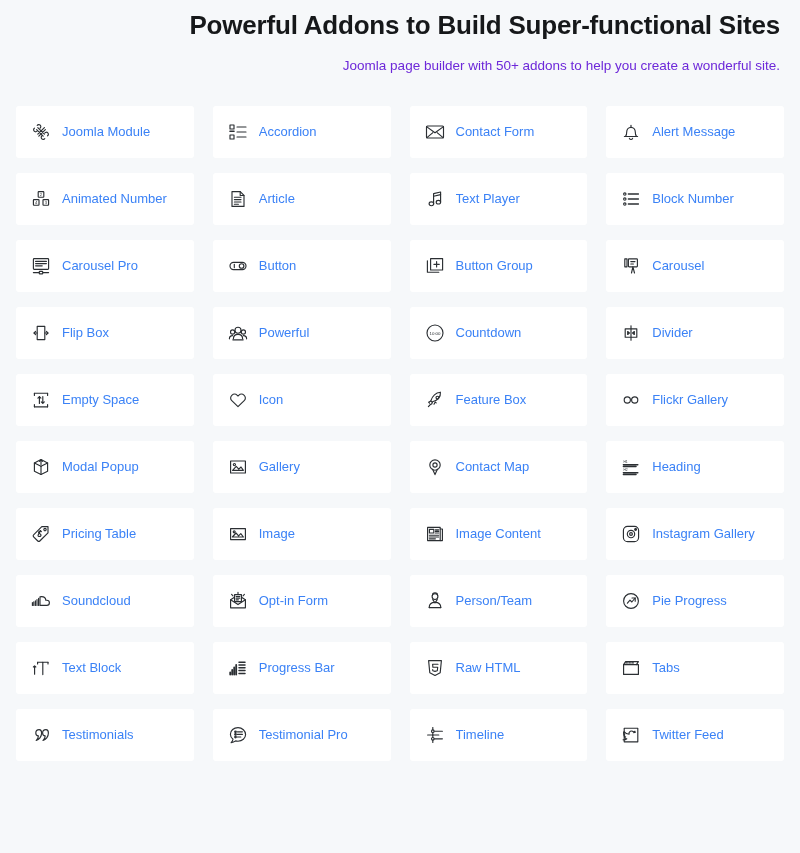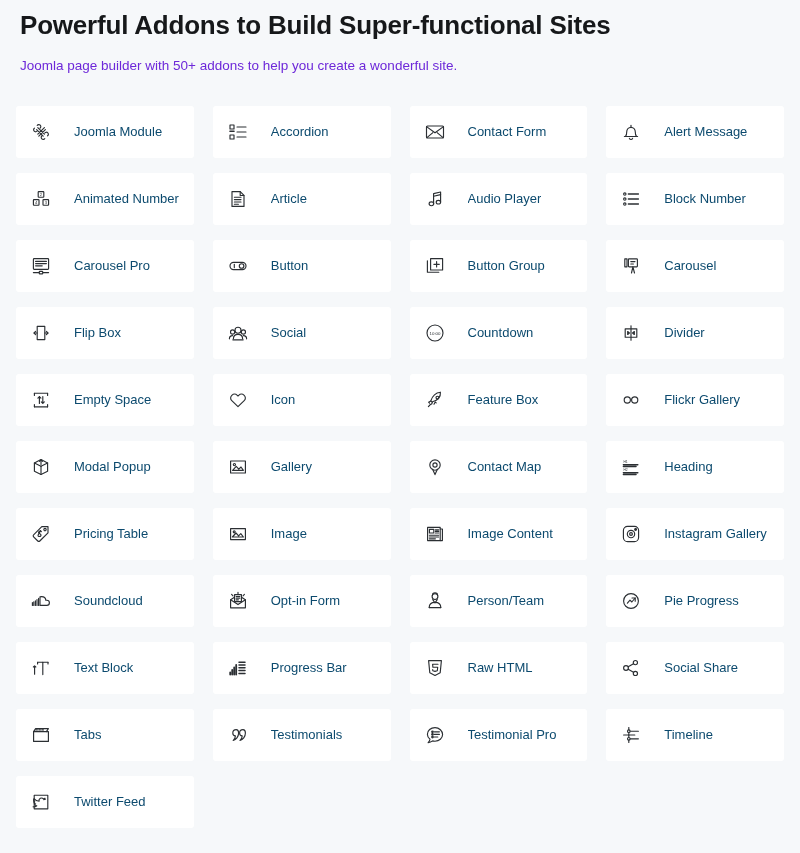--- a/index.html
+++ b/index.html
@@ -7,21 +7,21 @@
   body {
     width: 800px;
     height: 853px;
     background: #f6f8fa;
     font-family: "Liberation Sans", sans-serif;
     color: #242729;
     overflow: hidden;
   }
   .page { width: 800px; padding: 0; }
 
-  .header { text-align: left; padding: 8px 20px 0; }
+  .header { text-align: right; padding: 8px 20px 0; margin-left: 12px; }
   .header h1 {
     margin: 0;
     font-size: 26px;
     line-height: 34px;
     font-weight: bold;
     color: #16181a;
     letter-spacing: -0.2px;
   }
   .header p {
     margin: 14px 0 0;
@@ -53,24 +53,24 @@
     width: 26px;
     height: 26px;
     flex: 0 0 26px;
     display: flex;
     align-items: center;
     justify-content: center;
     color: #2b2f33;
   }
   .card .ico svg { display: block; }
   .card .lbl {
-    margin-left: 20px;
+    margin-left: 8px;
     font-size: 13px;
     line-height: 16px;
-    color: #0c4a6e;
+    color: #3b82f6;
     white-space: nowrap;
     overflow: hidden;
     text-overflow: ellipsis;
   }
 </style>
 </head>
 <body>
 
 <div class="page">
 
@@ -149,21 +149,21 @@
       </div>
       <div class="card">
         <span class="ico">
           <svg width="24" height="24" viewBox="0 0 24 24" fill="none" stroke="currentColor" stroke-width="1.15" stroke-linecap="round" stroke-linejoin="round">
             <path d="M10.6 16.6V6.6l7-1.6v10"></path>
             <ellipse cx="8.4" cy="16.8" rx="2.3" ry="1.9"></ellipse>
             <ellipse cx="15.4" cy="15.2" rx="2.2" ry="1.8"></ellipse>
             <path d="M10.6 9.2l7-1.6"></path>
           </svg>
         </span>
-        <span class="lbl">Audio Player</span>
+        <span class="lbl">Text Player</span>
       </div>
       <div class="card">
         <span class="ico">
           <svg width="24" height="24" viewBox="0 0 24 24" fill="none" stroke="currentColor" stroke-width="1.15" stroke-linecap="round" stroke-linejoin="round">
             <circle cx="5.8" cy="7" r="1.2"></circle>
             <circle cx="5.8" cy="12" r="1.2"></circle>
             <circle cx="5.8" cy="17" r="1.2"></circle>
             <path d="M9.4 7h10M9.4 12h10M9.4 17h10" stroke-width="1.5"></path>
           </svg>
         </span>
@@ -228,21 +228,21 @@
           <svg width="24" height="24" viewBox="0 0 24 24" fill="none" stroke="currentColor" stroke-width="1.15" stroke-linecap="round" stroke-linejoin="round">
             <circle cx="12" cy="9.2" r="3"></circle>
             <path d="M7.4 17.8c0-2.6 2-4.4 4.6-4.4s4.6 1.8 4.6 4.4"></path>
             <circle cx="6.6" cy="11" r="2.1"></circle>
             <path d="M3.4 17.8c0-1.9 1.4-3.2 3.2-3.2"></path>
             <circle cx="17.4" cy="11" r="2.1"></circle>
             <path d="M20.6 17.8c0-1.9-1.4-3.2-3.2-3.2"></path>
             <path d="M6.8 18.8h10.4"></path>
           </svg>
         </span>
-        <span class="lbl">Social</span>
+        <span class="lbl">Powerful</span>
       </div>
       <div class="card">
         <span class="ico">
           <svg width="24" height="24" viewBox="0 0 24 24" fill="none" stroke="currentColor" stroke-width="1.15" stroke-linecap="round" stroke-linejoin="round">
             <circle cx="12" cy="12" r="8"></circle>
             <text x="12" y="13.6" font-size="4.4" fill="currentColor" stroke="none" text-anchor="middle" font-family="Liberation Sans, sans-serif">10:00</text>
           </svg>
         </span>
         <span class="lbl">Countdown</span>
       </div>
@@ -451,31 +451,20 @@
           <svg width="24" height="24" viewBox="0 0 24 24" fill="none" stroke="currentColor" stroke-width="1.15" stroke-linecap="round" stroke-linejoin="round">
             <path d="M5.6 4.6h12.8l-1.2 12.2L12 19.4l-5.2-2.6z"></path>
             <path d="M15 8.2H9.6l.3 3h4.8l-.4 3.6L12 15.4l-2.2-.6-.1-1.2"></path>
           </svg>
         </span>
         <span class="lbl">Raw HTML</span>
       </div>
       <div class="card">
         <span class="ico">
           <svg width="24" height="24" viewBox="0 0 24 24" fill="none" stroke="currentColor" stroke-width="1.15" stroke-linecap="round" stroke-linejoin="round">
-            <circle cx="16.4" cy="6.6" r="2.1"></circle>
-            <circle cx="16.4" cy="17.4" r="2.1"></circle>
-            <circle cx="7" cy="12" r="2.4"></circle>
-            <path d="M9.2 10.8l5.3-3M9.2 13.2l5.3 3"></path>
-          </svg>
-        </span>
-        <span class="lbl">Social Share</span>
-      </div>
-      <div class="card">
-        <span class="ico">
-          <svg width="24" height="24" viewBox="0 0 24 24" fill="none" stroke="currentColor" stroke-width="1.15" stroke-linecap="round" stroke-linejoin="round">
             <path d="M4.6 8.6h14.8v9.8H4.6z"></path>
             <path d="M4.6 8.6l2-3h12.8l-2 3"></path>
             <path d="M6.8 6.9h1.6M9.8 6.9h1.6M12.8 6.9h1.6"></path>
           </svg>
         </span>
         <span class="lbl">Tabs</span>
       </div>
       <div class="card">
         <span class="ico">
           <svg width="24" height="24" viewBox="0 0 24 24" fill="none" stroke="currentColor" stroke-width="1.15" stroke-linecap="round" stroke-linejoin="round">

